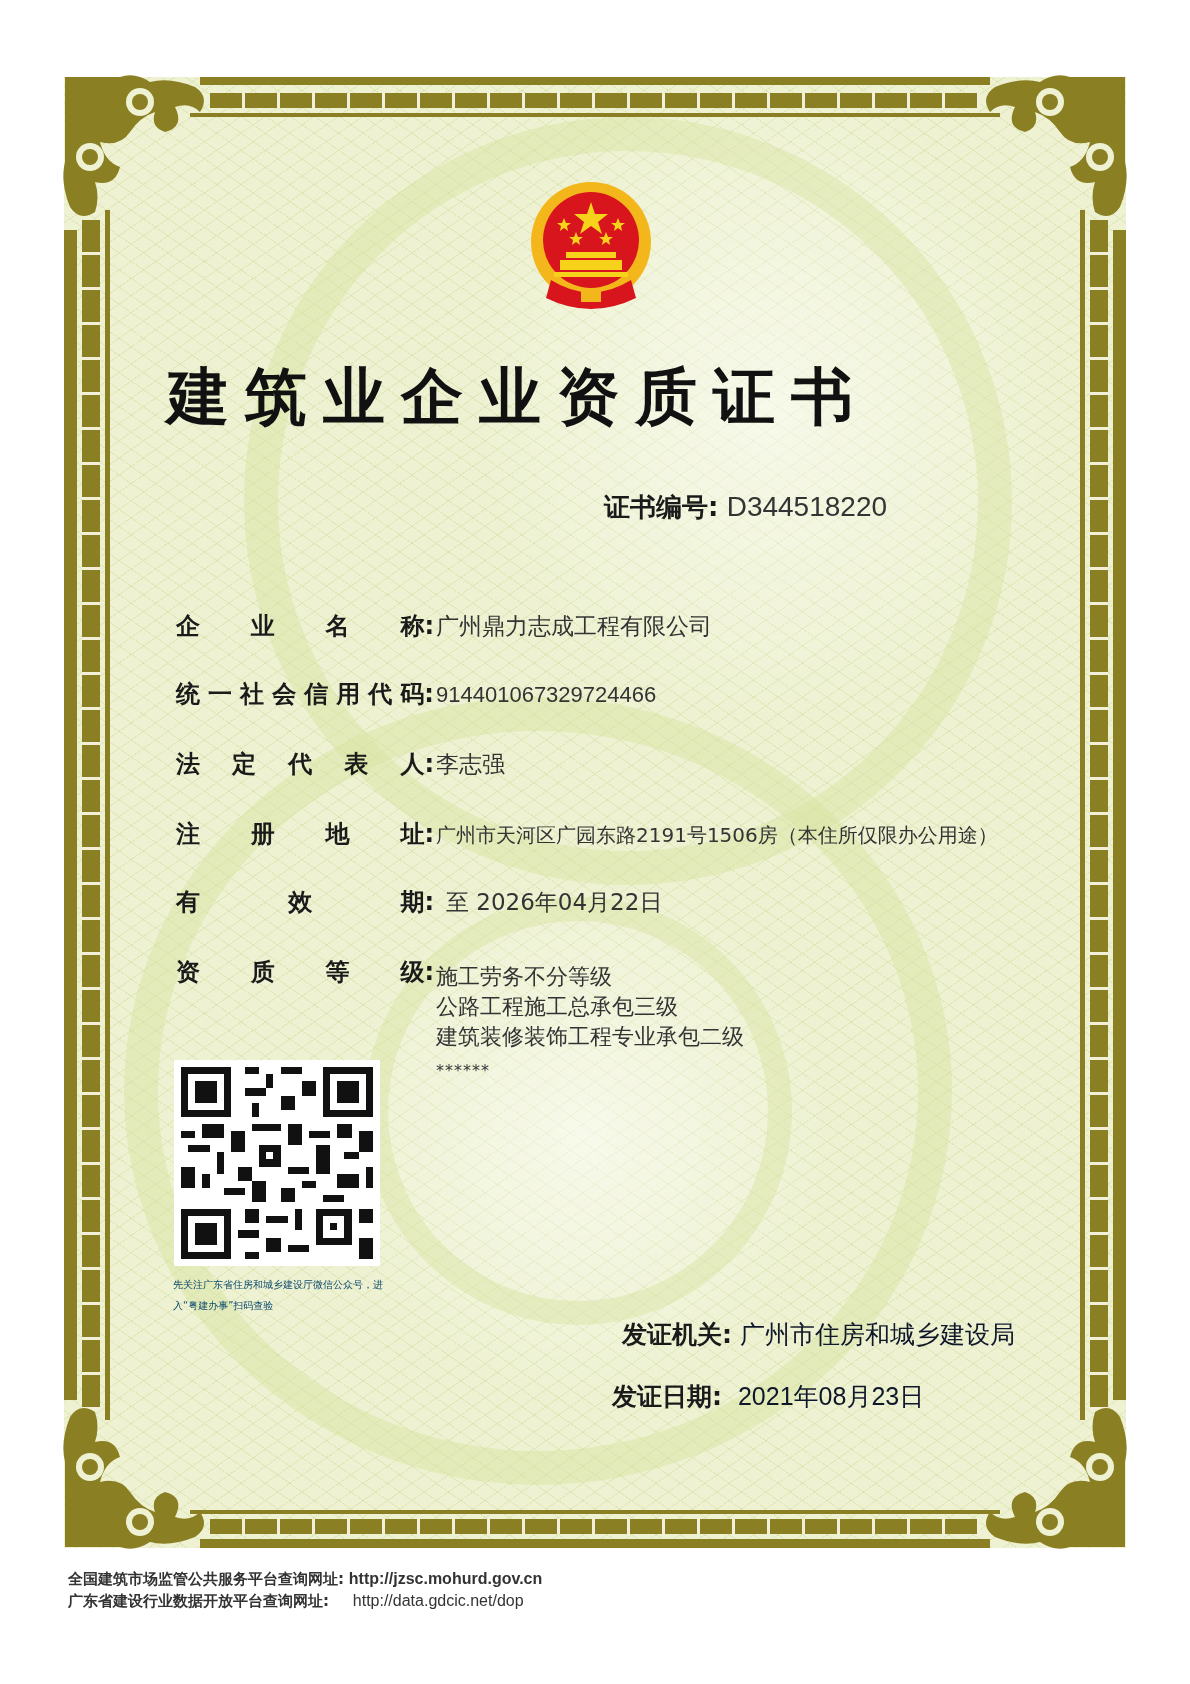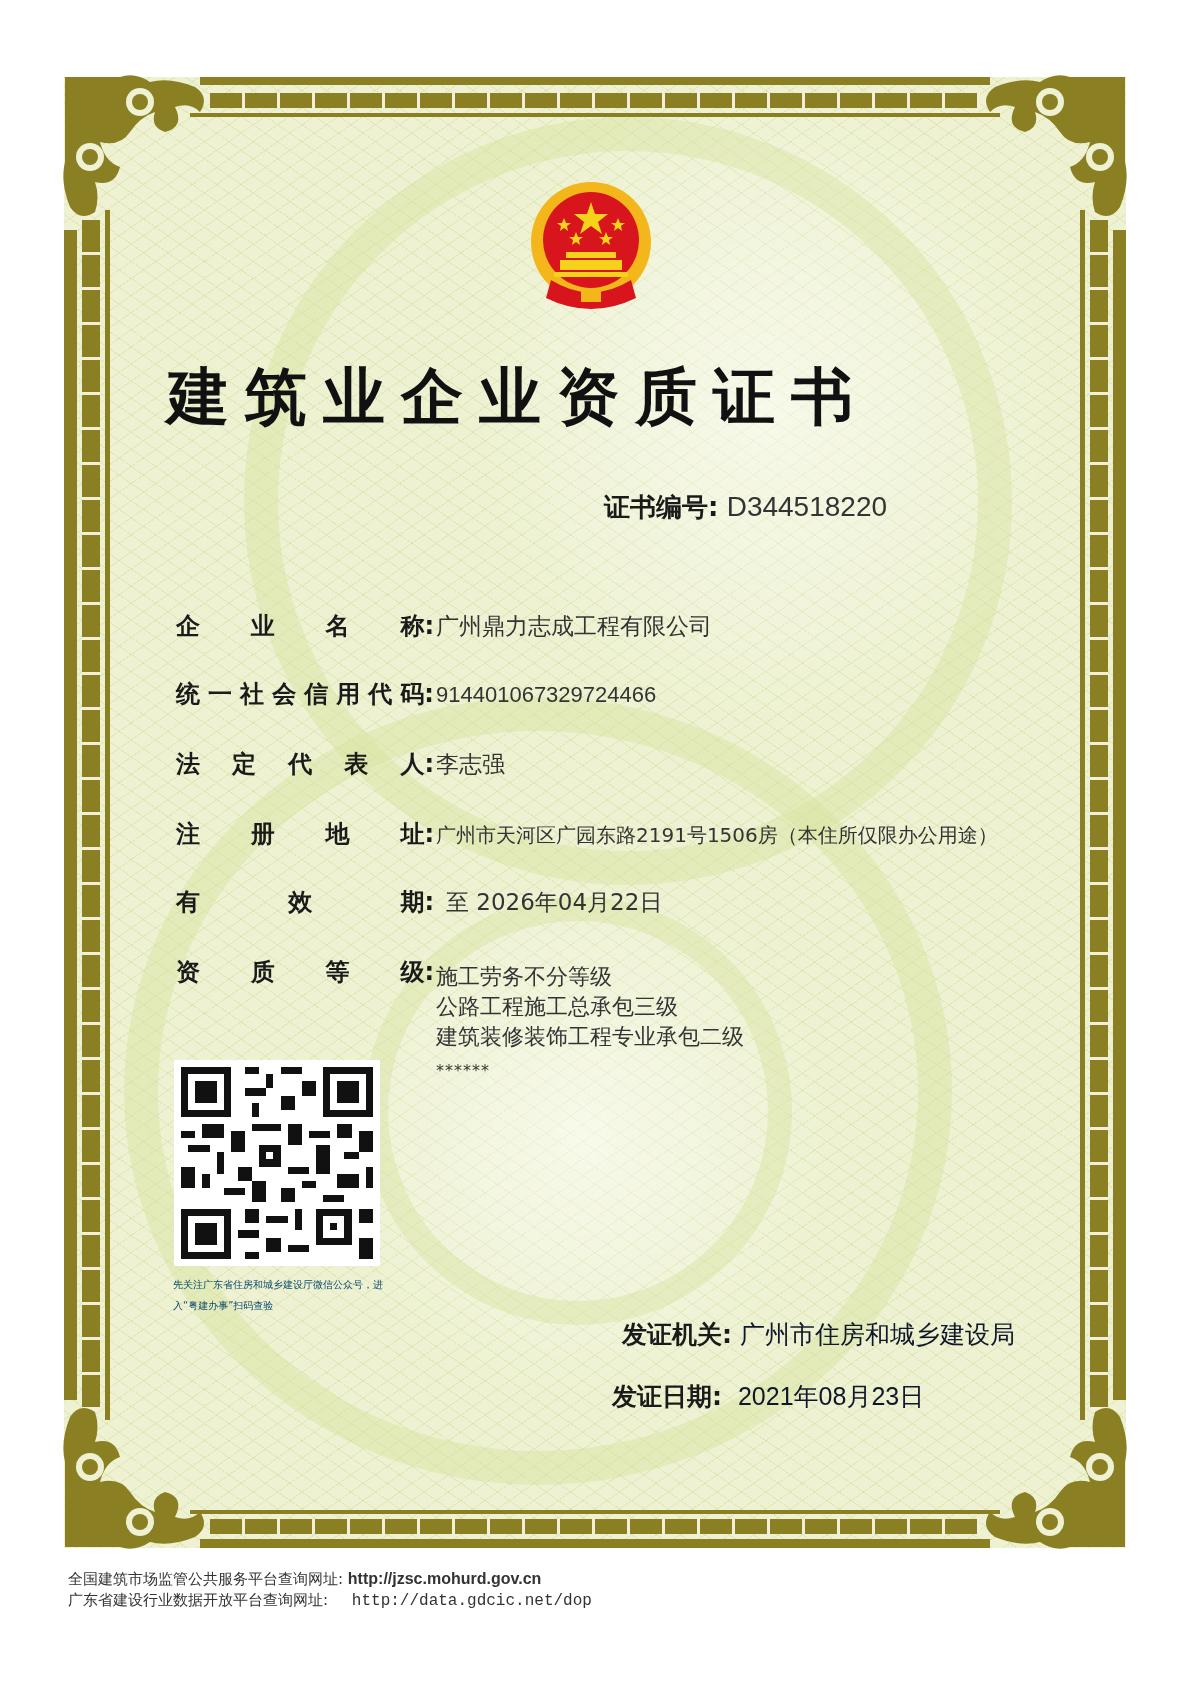--- a/index.html
+++ b/index.html
@@ -41,23 +41,23 @@
   .row .val.num { font-family: "Liberation Sans", sans-serif; font-size: 22px; }
   .qual-list { position: absolute; left: 436px; top: 962px; font-size: 22px; color: #333; line-height: 30px; }
   .qr { position: absolute; left: 174px; top: 1060px; width: 206px; height: 206px; background: #fff; }
   .qr-note { position: absolute; left: 173px; top: 1274px; width: 215px; font-size: 10px; line-height: 21px; color: #0c4a6e; }
   .issuer { position: absolute; left: 622px; top: 1318px; font-size: 25px; }
   .issue-date { position: absolute; left: 612px; top: 1380px; font-size: 25px; }
   .issuer .lbl, .issue-date .lbl { font-weight: bold; color: #1a1a1a; }
   .issuer .val, .issue-date .val { color: #0f172a; }
   .issue-date .val { font-family: "Liberation Sans", sans-serif; font-size: 25px; margin-left: 8px; }
   .footer { position: absolute; left: 68px; top: 1568px; font-size: 15px; line-height: 21px; color: #333; }
-  .footer .lbl { font-weight: normal; }
+  .footer .lbl { font-weight: bold; }
   .footer .url1 { font-weight: bold; font-family: "Liberation Sans", sans-serif; font-size: 16px; }
-  .footer .url2 { font-family: Liberation Mono, monospace; font-size: 16px; padding-left: 19px; }
+  .footer .url2 { font-family: Liberation Sans, sans-serif; font-size: 16px; padding-left: 19px; }
 </style>
 </head>
 <body>
 
 <div class="paper">
   <div class="swirl" style="left:180px; top:40px; width:700px; height:700px;"></div>
   <div class="swirl" style="left:60px; top:620px; width:760px; height:720px;"></div>
   <div class="swirl" style="left:300px; top:820px; width:380px; height:380px; border-width:24px;"></div>
 </div>
 

